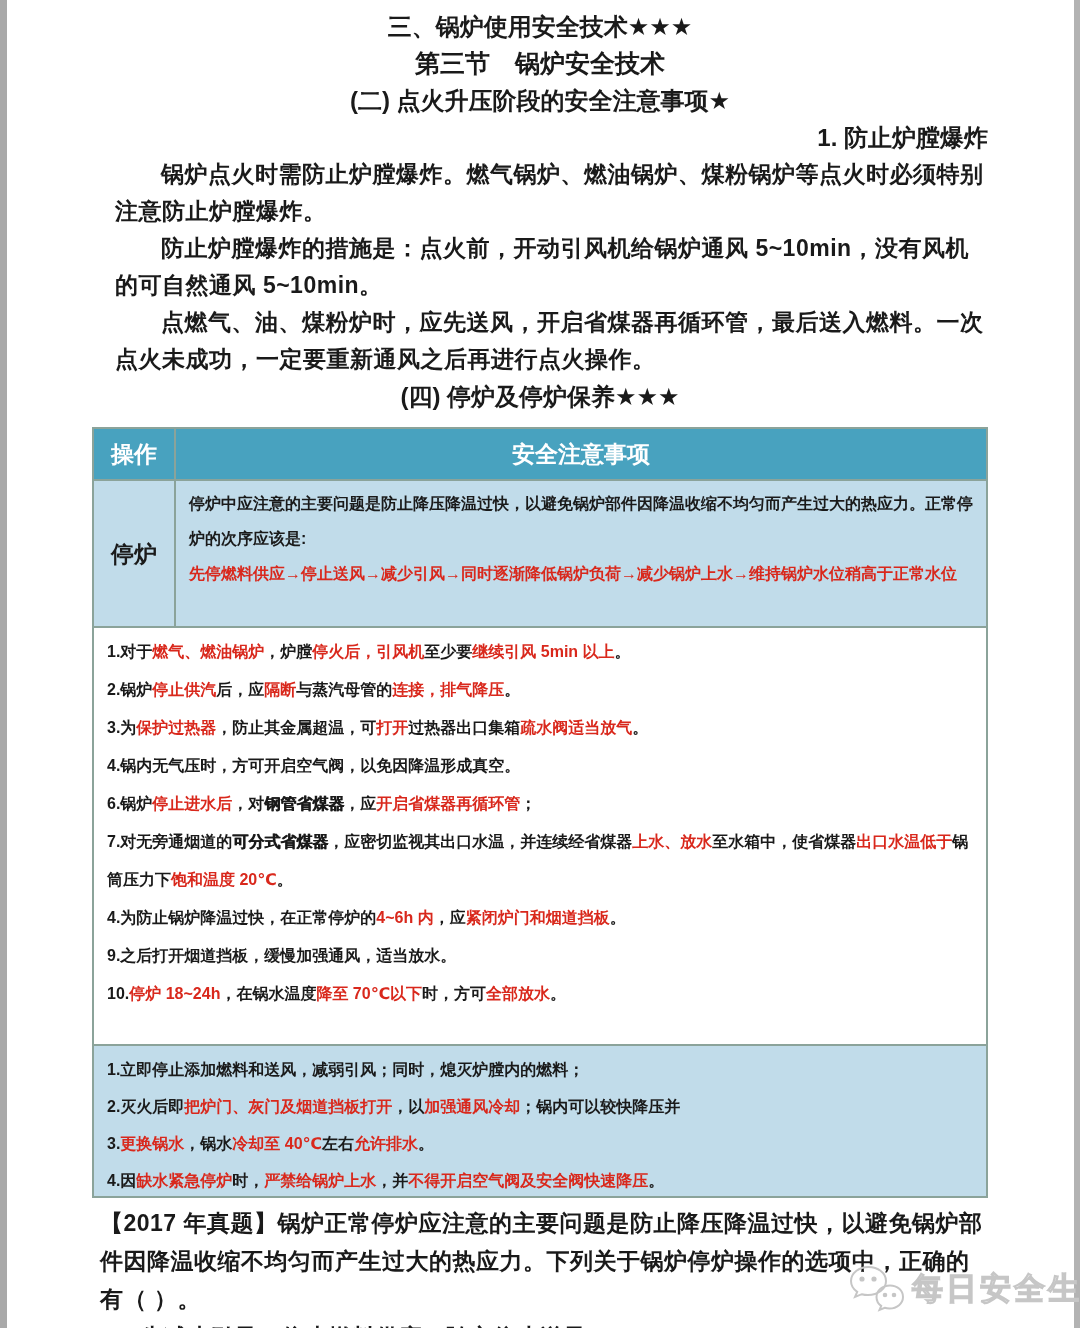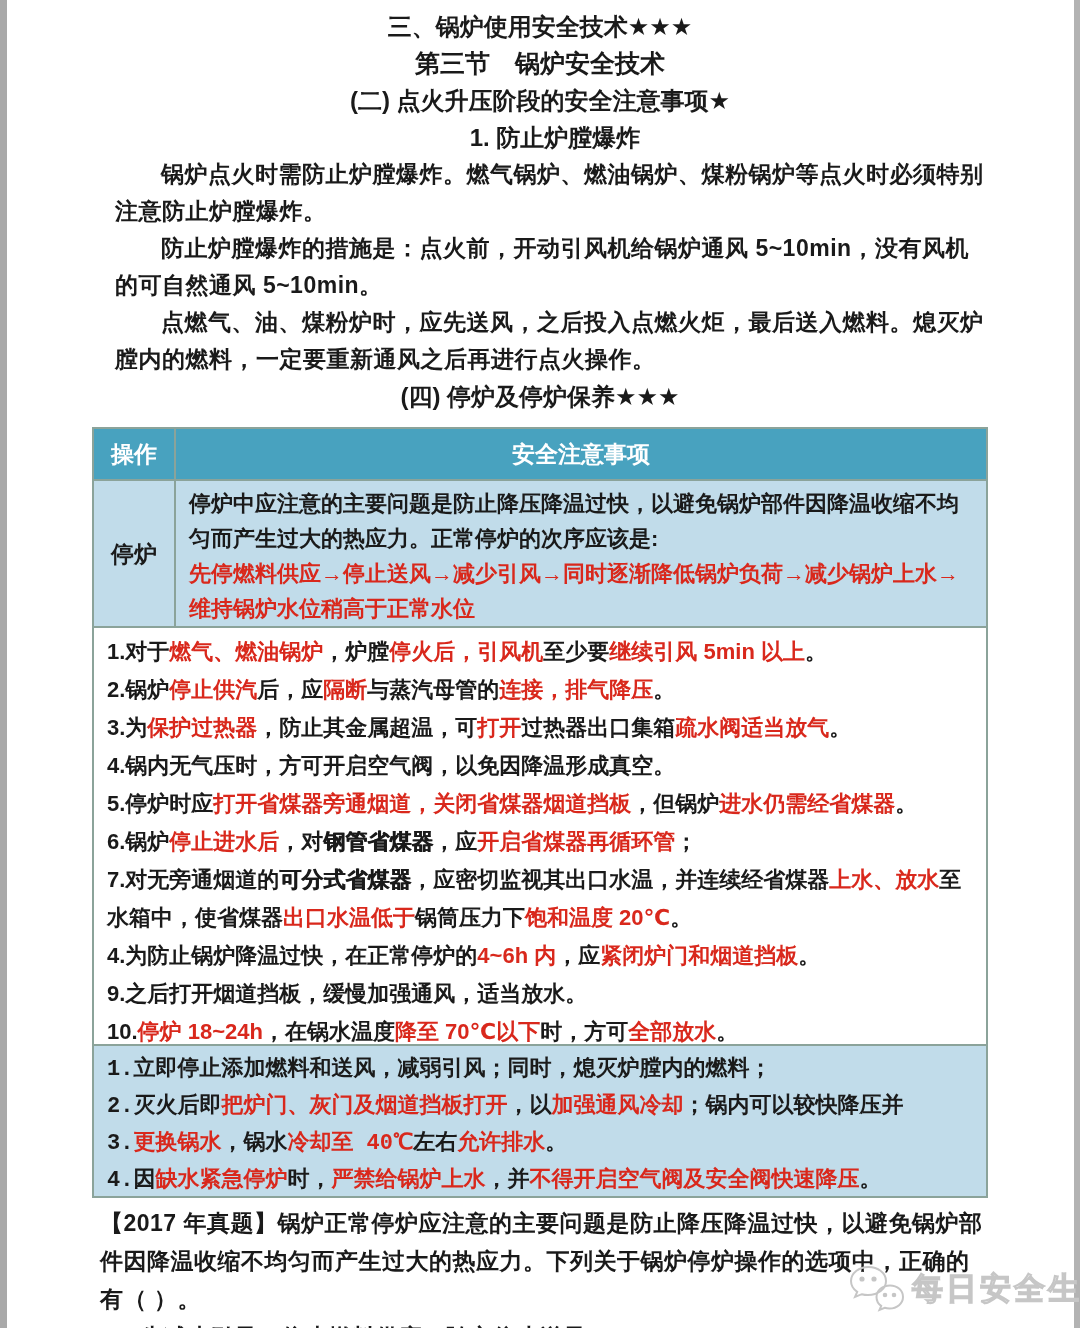--- a/index.html
+++ b/index.html
@@ -16,41 +16,41 @@
     position:relative;background:#ffffff;overflow:hidden;
     font-family:"Liberation Sans","DejaVu Sans",sans-serif;
     font-weight:700;color:var(--ink);
   }
   .edge{position:absolute;top:0;bottom:0;background:#a9a9a9;}
   .edge.l{left:0;width:7px;}
   .edge.r{right:0;width:6px;background:#b3b3b3;}
   .content{position:absolute;left:92px;top:8px;width:896px;}
   .hline{line-height:37px;font-size:25px;text-align:center;white-space:nowrap;}
   .h-sub{font-size:24px;}
-  .h-left{text-align:center;margin-left:30px;font-size:24px;}
+  .h-left{text-align:right;margin-left:30px;font-size:24px;}
   .para{font-size:23px;line-height:37px;margin-left:23px;text-indent:2em;letter-spacing:.5px;}
   
   .tbl{width:896px;border:2px solid var(--border);margin-top:12px;}
   .trow{display:flex;border-top:2px solid var(--border);}
   .trow:first-child{border-top:none;}
   .thead{height:50px;background:var(--teal);color:#fff;}
   .thead .cell-label,.thead .cell-body{display:flex;align-items:center;justify-content:center;
     font-size:23px;padding:0;}
   .cell-label{flex:0 0 82px;width:82px;border-right:2px solid var(--border);
     display:flex;align-items:center;justify-content:center;text-align:center;
     font-size:23px;line-height:40px;}
-  .cell-body{flex:1;min-width:0;padding:5px 13px;font-size:22px;}
+  .cell-body{flex:1;min-width:0;padding:5px 13px;font-size:16px;}
   .row-blue{background:var(--rowblue);}
   .row-white{background:#ffffff;}
   .h147{height:147px;}
   .h418{height:418px;}
   .h152{height:152px;}
   .lh35 .line{line-height:35px;}
   .lh38 .line{line-height:38px;}
-  .lh37 .line{line-height:37px;font-family:Liberation Mono, monospace;}
+  .lh37 .line{line-height:37px;}
   .r{color:var(--red);}
   .b{text-shadow:.7px 0 0 currentColor;}
   
   .question{margin-top:6px;margin-left:8px;font-size:23px;line-height:38px;letter-spacing:.5px;}
   .opt{white-space:nowrap;}
   
   .watermark{position:absolute;left:848px;top:1258px;width:226px;height:62px;
     display:flex;align-items:center;gap:6px;pointer-events:none;}
   .wm-text{font-size:31px;letter-spacing:3px;color:#ffffff;
     -webkit-text-stroke:1.2px var(--wm);white-space:nowrap;}
@@ -62,42 +62,41 @@
 <div class="edge l"></div>
 <div class="edge r"></div>
 
 <div class="content">
   <div class="hline h-sub">三、锅炉使用安全技术★★★</div>
   <div class="hline">第三节　锅炉安全技术</div>
   <div class="hline h-sub">(二) 点火升压阶段的安全注意事项★</div>
   <div class="hline h-left">1. 防止炉膛爆炸</div>
   <div class="para">锅炉点火时需防止炉膛爆炸。燃气锅炉、燃油锅炉、煤粉锅炉等点火时必须特别注意防止炉膛爆炸。</div>
   <div class="para">防止炉膛爆炸的措施是：点火前，开动引风机给锅炉通风 5~10min，没有风机的可自然通风 5~10min。</div>
-  <div class="para">点燃气、油、煤粉炉时，应先送风，之后投入点燃火炬，最后送入燃料。熄灭炉膛内的燃料，一定要重新通风之后再进行点火操作。</div>
+  <div class="para">点燃气、油、煤粉炉时，应先送风，开启省煤器再循环管，最后送入燃料。一次点火未成功，一定要重新通风之后再进行点火操作。</div>
   <div class="hline h-sub">(四) 停炉及停炉保养★★★</div>
 
   <div class="tbl">
     <div class="trow thead">
       <div class="cell-label">操作</div>
       <div class="cell-body">安全注意事项</div>
     </div>
     <div class="trow row-blue h147">
       <div class="cell-label">停炉</div>
       <div class="cell-body lh35">
           <div class="line"><span>停炉中应注意的主要问题是防止降压降温过快，以避免锅炉部件因降温收缩不均匀而产生过大的热应力。正常停炉的次序应该是:</span></div>
           <div class="line"><span class="r">先停燃料供应→停止送风→减少引风→同时逐渐降低锅炉负荷→减少锅炉上水→维持锅炉水位稍高于正常水位</span></div>
         </div>
     </div>
     <div class="trow row-white h418">
       <div class="cell-body lh38">
           <div class="line"><span>1.对于</span><span class="r">燃气、燃油锅炉</span><span>，炉膛</span><span class="r">停火后，引风机</span><span>至少要</span><span class="r">继续引风 5min 以上</span><span>。</span></div>
           <div class="line"><span>2.锅炉</span><span class="r">停止供汽</span><span>后，应</span><span class="r">隔断</span><span>与蒸汽母管的</span><span class="r">连接，排气降压</span><span>。</span></div>
           <div class="line"><span>3.为</span><span class="r">保护过热器</span><span>，防止其金属超温，可</span><span class="r">打开</span><span>过热器出口集箱</span><span class="r">疏水阀适当放气</span><span>。</span></div>
           <div class="line"><span>4.锅内无气压时，方可开启空气阀，以免因降温形成真空。</span></div>
-          <div class="line"><span>5.停炉时应</span><span class="r">打开省煤器旁通烟道，关闭省煤器烟道挡板</span><span>，但锅炉</span><span class="r">进水仍需经省煤器</span><span>。</span></div>
           <div class="line"><span>6.锅炉</span><span class="r">停止进水后</span><span>，对</span><span class="b">钢管省煤器</span><span>，应</span><span class="r">开启省煤器再循环管</span><span>；</span></div>
           <div class="line"><span>7.对无旁通烟道的</span><span class="b">可分式省煤器</span><span>，应密切监视其出口水温，并连续经省煤器</span><span class="r">上水、放水</span><span>至水箱中，使省煤器</span><span class="r">出口水温低于</span><span>锅筒压力下</span><span class="r">饱和温度 20℃</span><span>。</span></div>
           <div class="line"><span>4.为防止锅炉降温过快，在正常停炉的</span><span class="r">4~6h 内</span><span>，应</span><span class="r">紧闭炉门和烟道挡板</span><span>。</span></div>
           <div class="line"><span>9.之后打开烟道挡板，缓慢加强通风，适当放水。</span></div>
           <div class="line"><span>10.</span><span class="r">停炉 18~24h</span><span>，在锅水温度</span><span class="r">降至 70℃以下</span><span>时，方可</span><span class="r">全部放水</span><span>。</span></div>
         </div>
     </div>
     <div class="trow row-blue h152">
       <div class="cell-body lh37">
           <div class="line"><span>1.立即停止添加燃料和送风，减弱引风；同时，熄灭炉膛内的燃料；</span></div>

